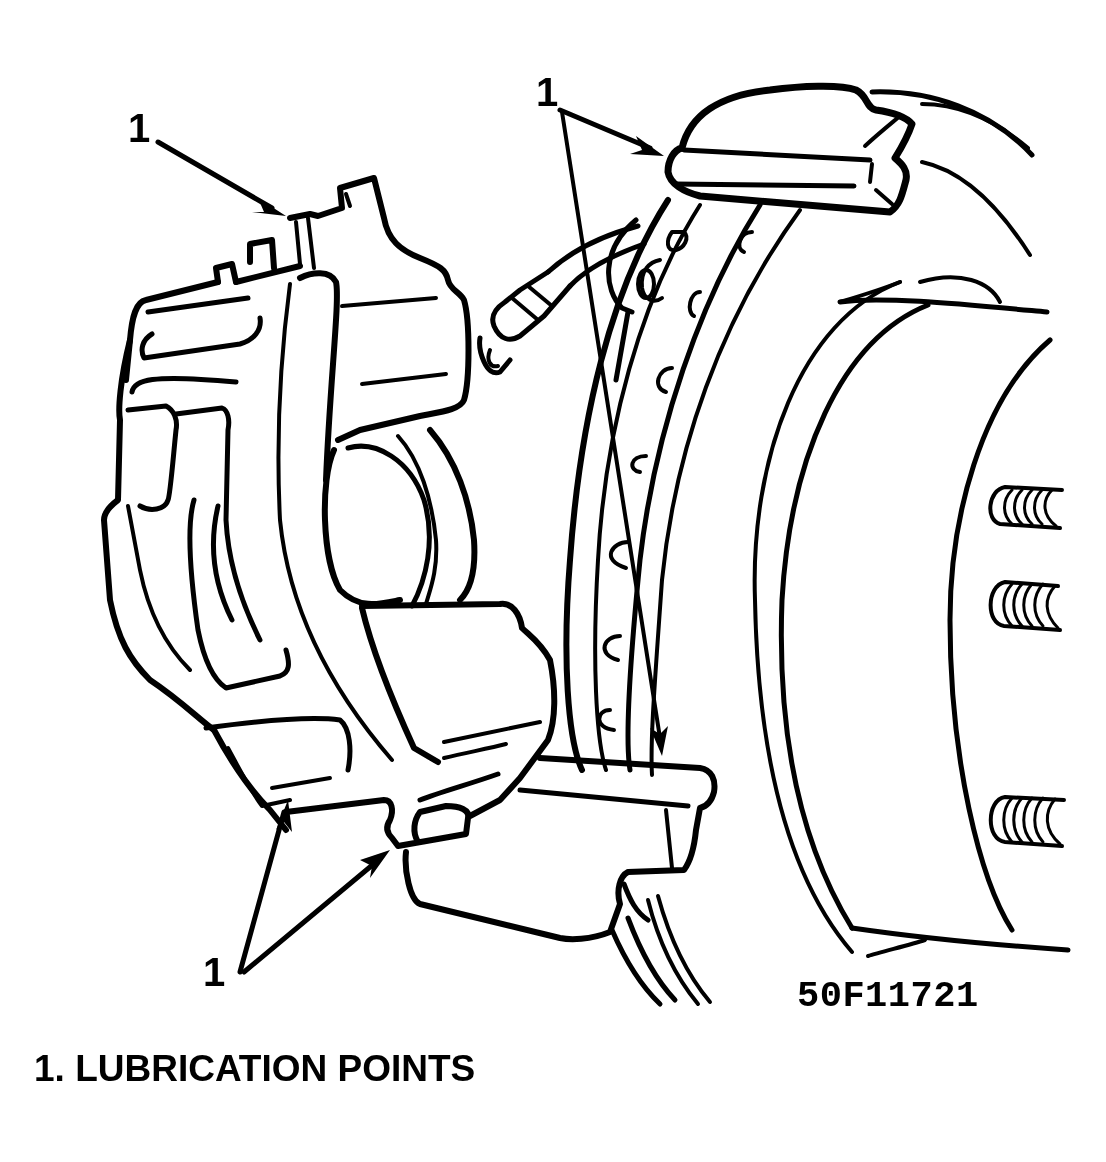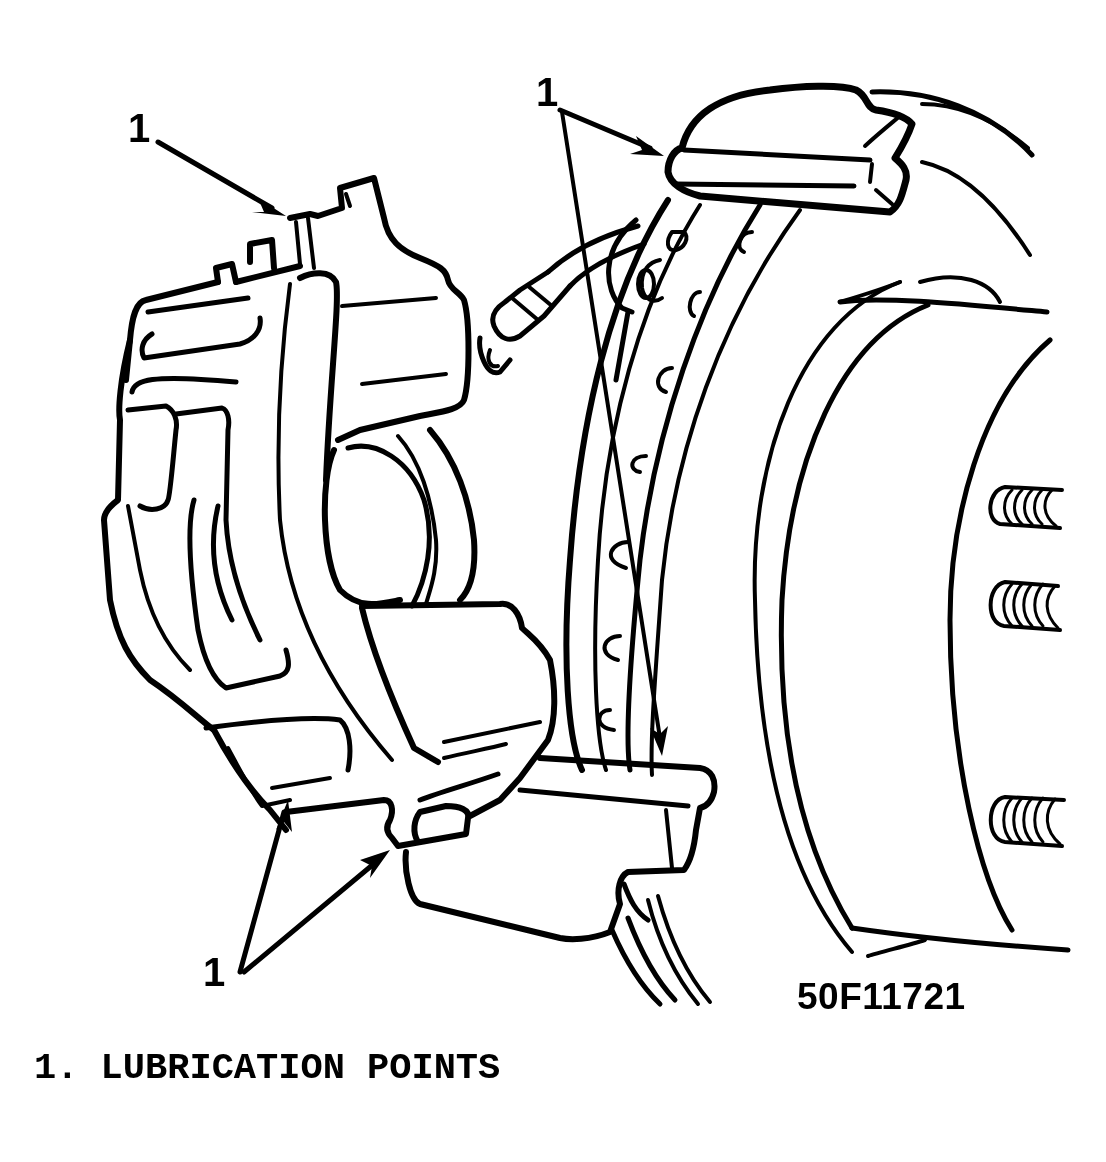--- a/index.html
+++ b/index.html
@@ -43,32 +43,32 @@
       color: #000;
     }
     #callout-1-top-left { left: 128px; top: 108px; }
     #callout-1-top-right { left: 536px; top: 72px; }
     #callout-1-bottom-left { left: 203px; top: 952px; }
 
     #figure-code {
       position: absolute;
       left: 797px;
       top: 978px;
-      font-family: Liberation Sans, sans-serif;
+      font-family: Liberation Mono, monospace;
       font-weight: bold;
       font-size: 37px;
       line-height: 1;
       letter-spacing: 0.5px;
       color: #000;
     }
     #legend {
       position: absolute;
       left: 34px;
       top: 1050px;
-      font-family: Liberation Mono, monospace;
+      font-family: Liberation Sans, sans-serif;
       font-weight: bold;
       font-size: 37px;
       line-height: 1;
       color: #000;
       white-space: nowrap;
     }
   </style>
 </head>
 <body>
 

